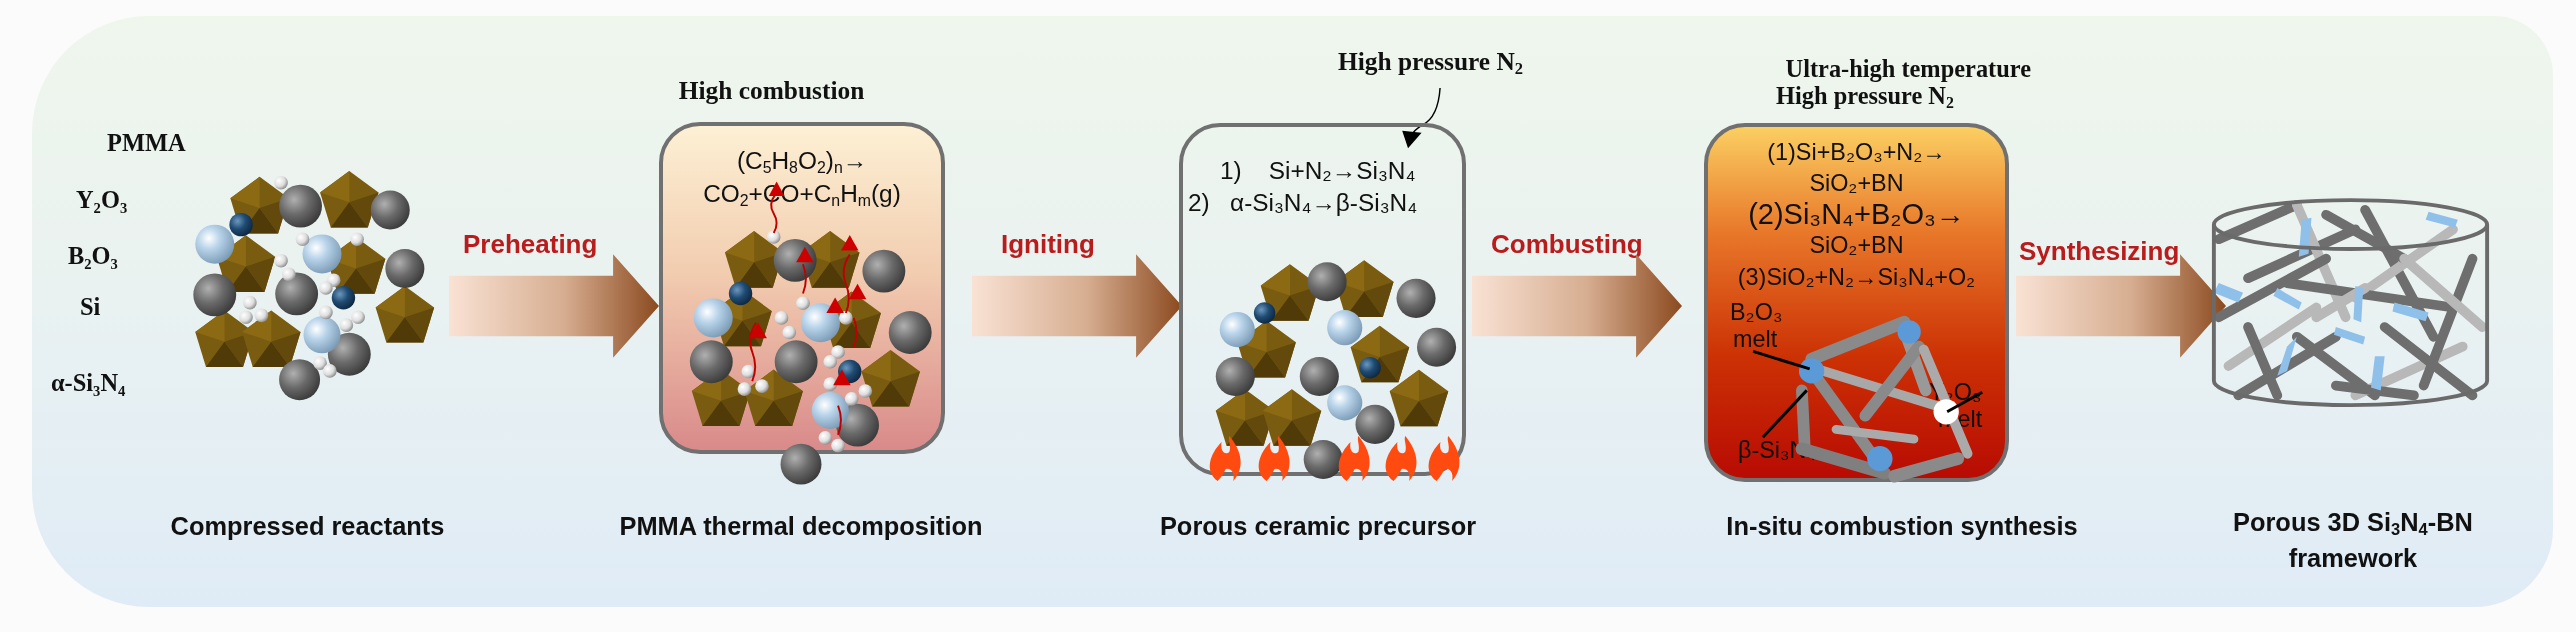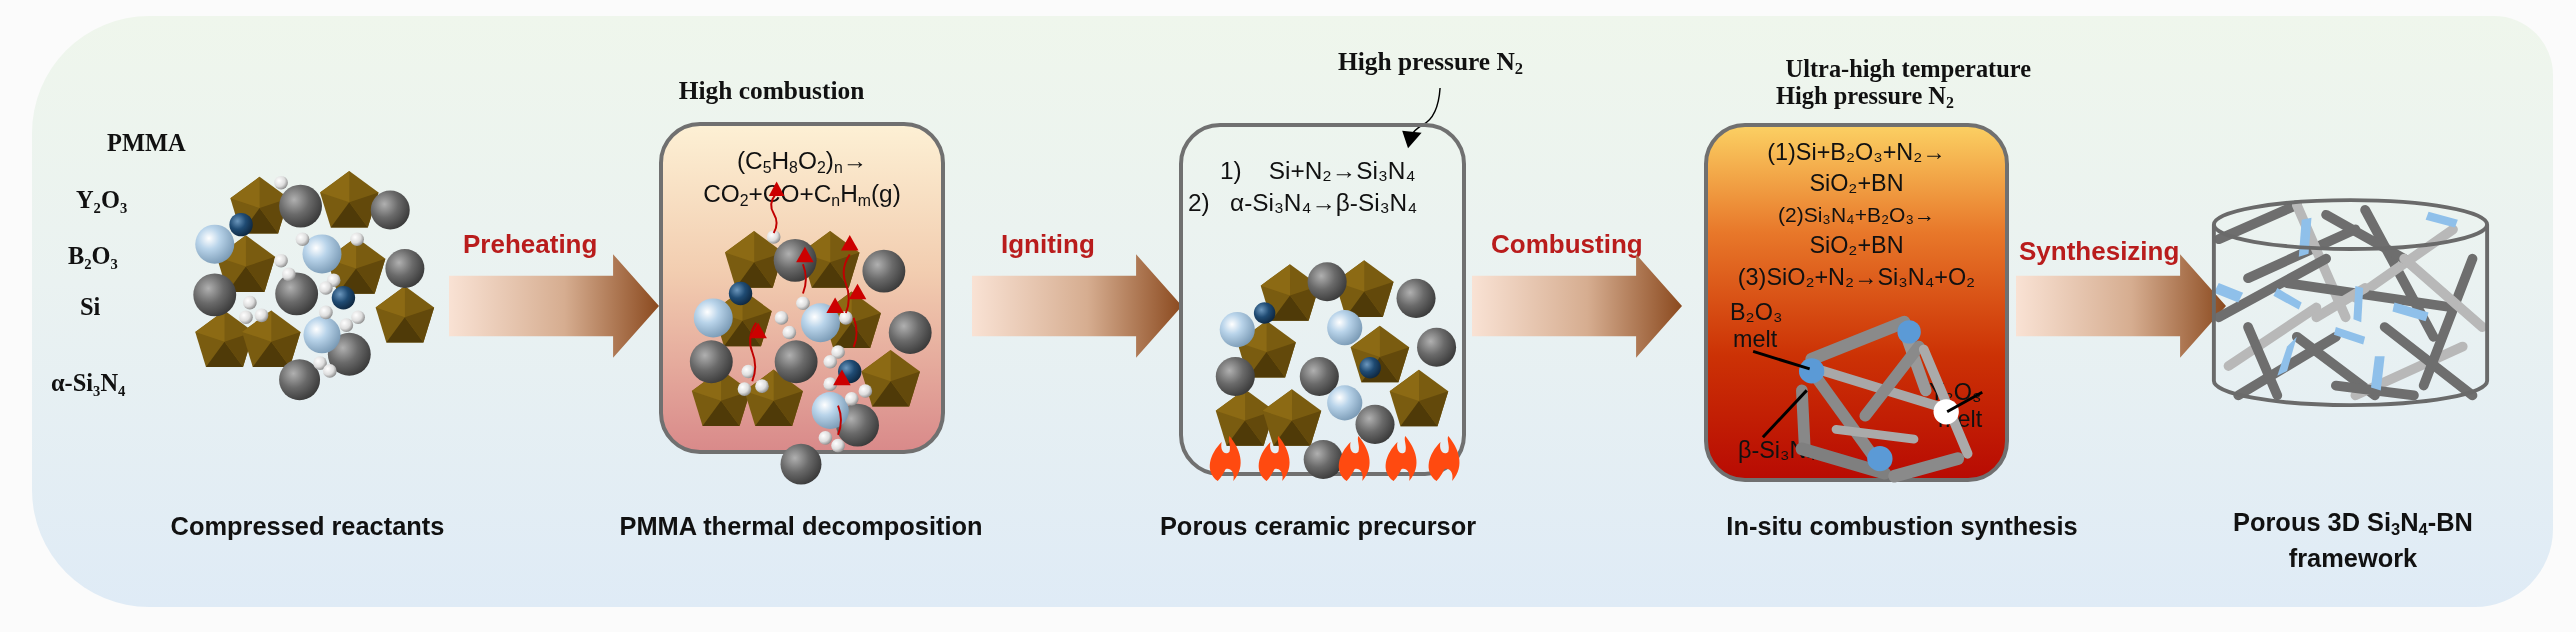--- a/index.html
+++ b/index.html
@@ -249,21 +249,21 @@
   </svg>
   <div class="caption" style="left:1113px;top:512px;width:410px;">Porous ceramic precursor</div>
 </div>
 
 <div>
   <div class="abs serif" style="left:1699px;top:55px;width:332px;text-align:right;font-size:24.4px;line-height:27px;">Ultra-high temperature</div>
   <div class="abs serif" style="left:1699px;top:82px;width:332px;text-align:center;font-size:24.4px;line-height:27px;"><span>High pressure N</span><sub>2</sub></div>
   <div class="box" style="left:1704px;top:123px;width:305px;height:359px;background:linear-gradient(to bottom,#fbcf62,#e8782a 30%,#cc3205 65%,#b80b03);"></div>
   <div class="eq" style="left:1709px;top:137px;width:295px;line-height:31px;font-size:23.4px;">(1)Si+B₂O₃+N₂→</div>
   <div class="eq" style="left:1709px;top:168px;width:295px;line-height:31px;font-size:23.4px;">SiO₂+BN</div>
-  <div class="eq" style="left:1709px;top:199px;width:295px;line-height:31px;font-size:21px;">(2)Si₃N₄+B₂O₃→</div>
+  <div class="eq" style="left:1709px;top:199px;width:295px;line-height:31px;font-size:29px;">(2)Si₃N₄+B₂O₃→</div>
   <div class="eq" style="left:1709px;top:230px;width:295px;line-height:31px;font-size:23.4px;">SiO₂+BN</div>
   <div class="eq" style="left:1709px;top:262px;width:295px;line-height:31px;font-size:23.4px;">(3)SiO₂+N₂→Si₃N₄+O₂</div>
   <div class="eq" style="left:1730px;top:299px;font-size:23.4px;line-height:27px;">B₂O₃</div>
   <div class="eq" style="left:1733px;top:326px;font-size:23.4px;line-height:27px;">melt</div>
   <div class="eq" style="left:1929px;top:379px;font-size:23.4px;line-height:27px;">Y₂O₃</div>
   <div class="eq" style="left:1938px;top:406px;font-size:23.4px;line-height:27px;">melt</div>
   <div class="eq" style="left:1738px;top:437px;font-size:23.4px;line-height:27px;">β-Si₃N₄</div>
   <svg width="195" height="166" style="left:1797px;top:322px;" viewBox="0 0 200 170">
     <g stroke-linecap="round">
       <line x1="15" y1="38" x2="110" y2="0" stroke="#8a8a8a" stroke-width="13"></line>

